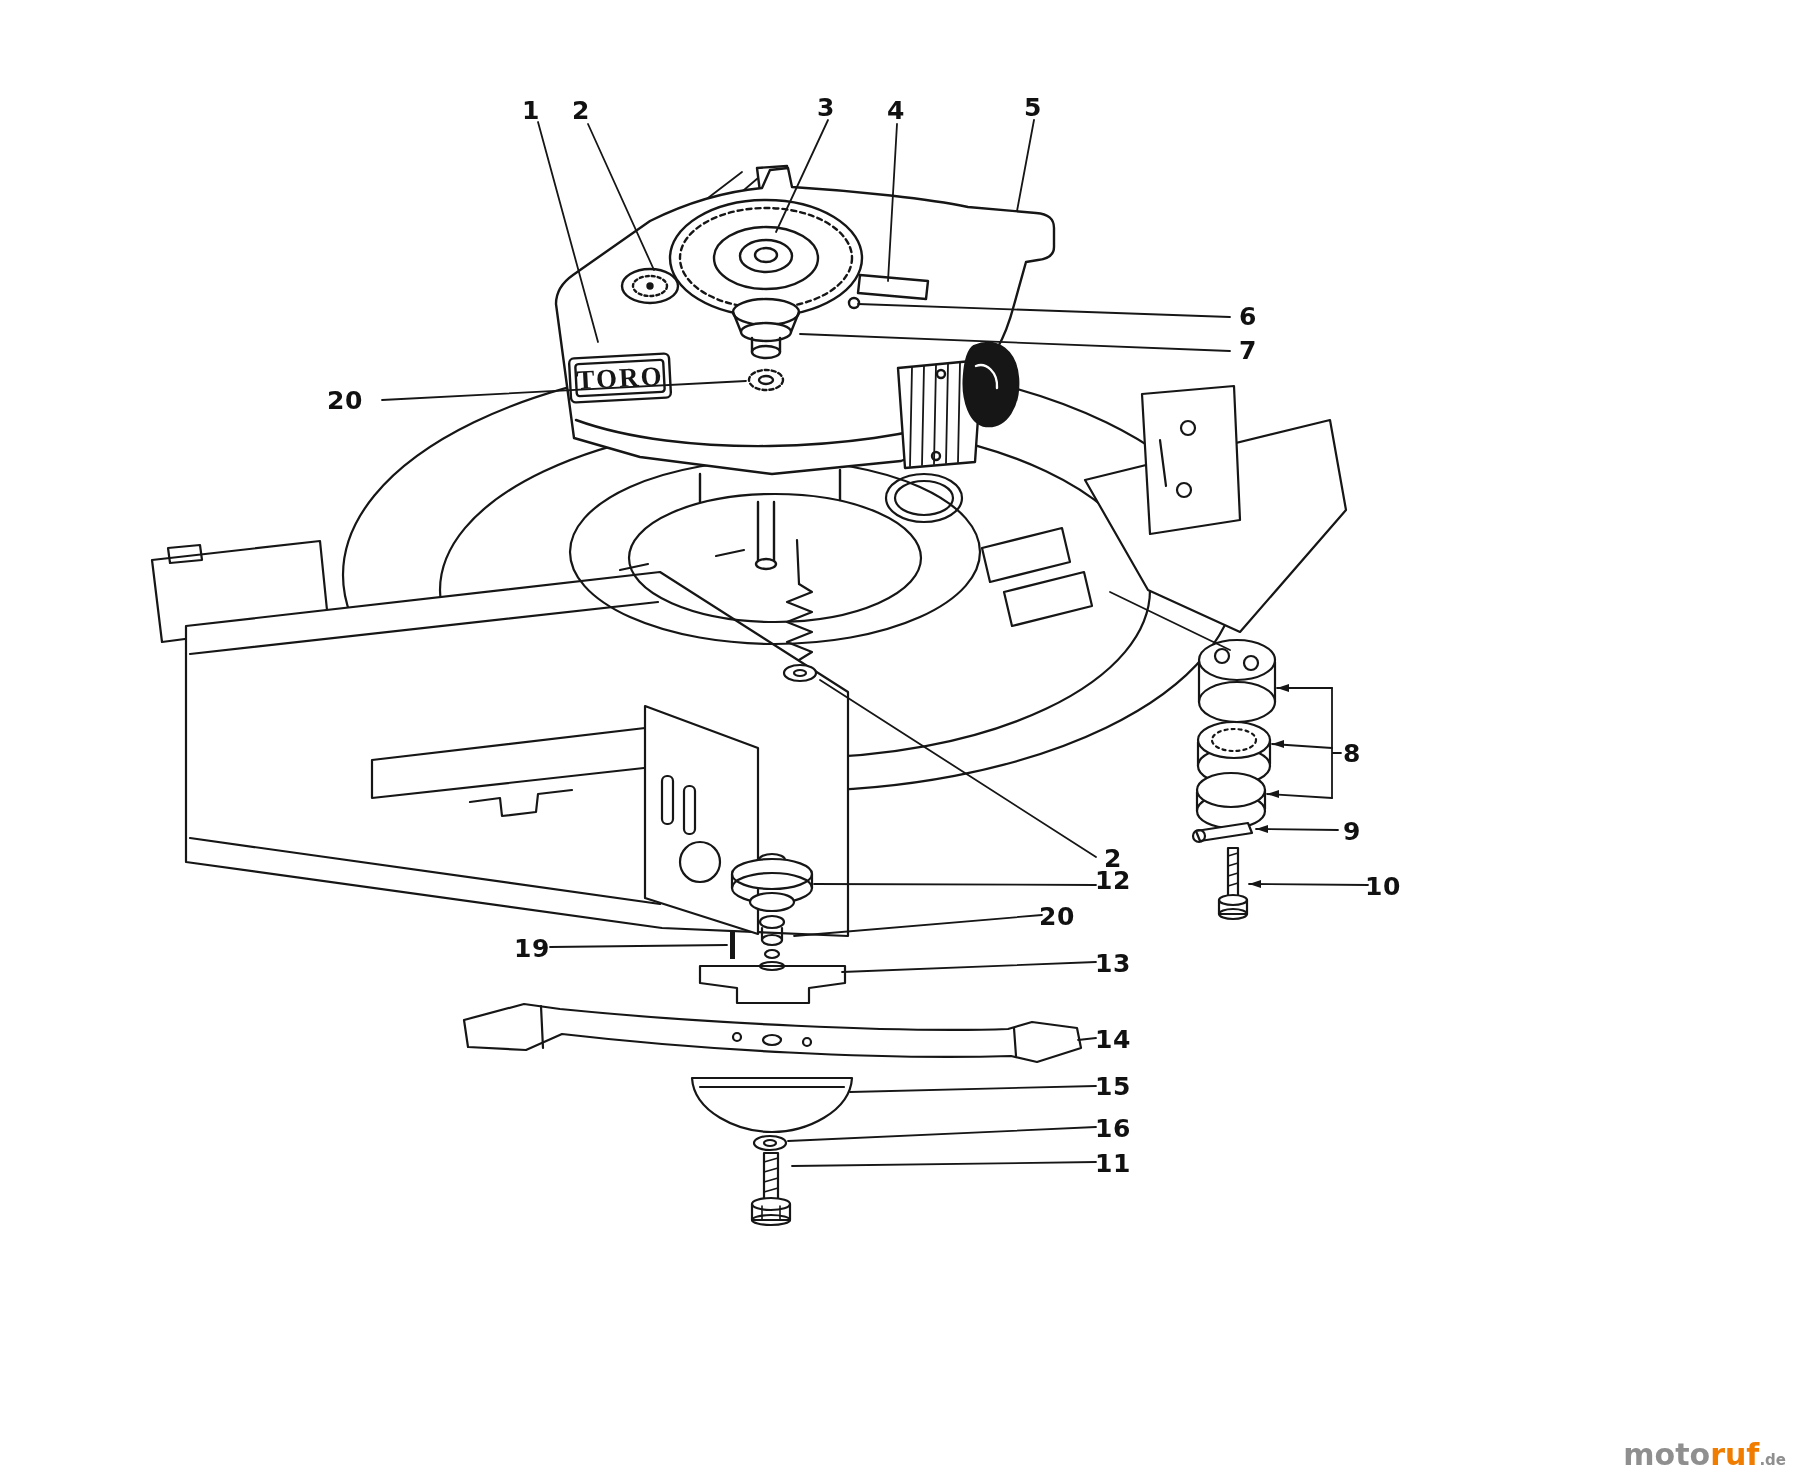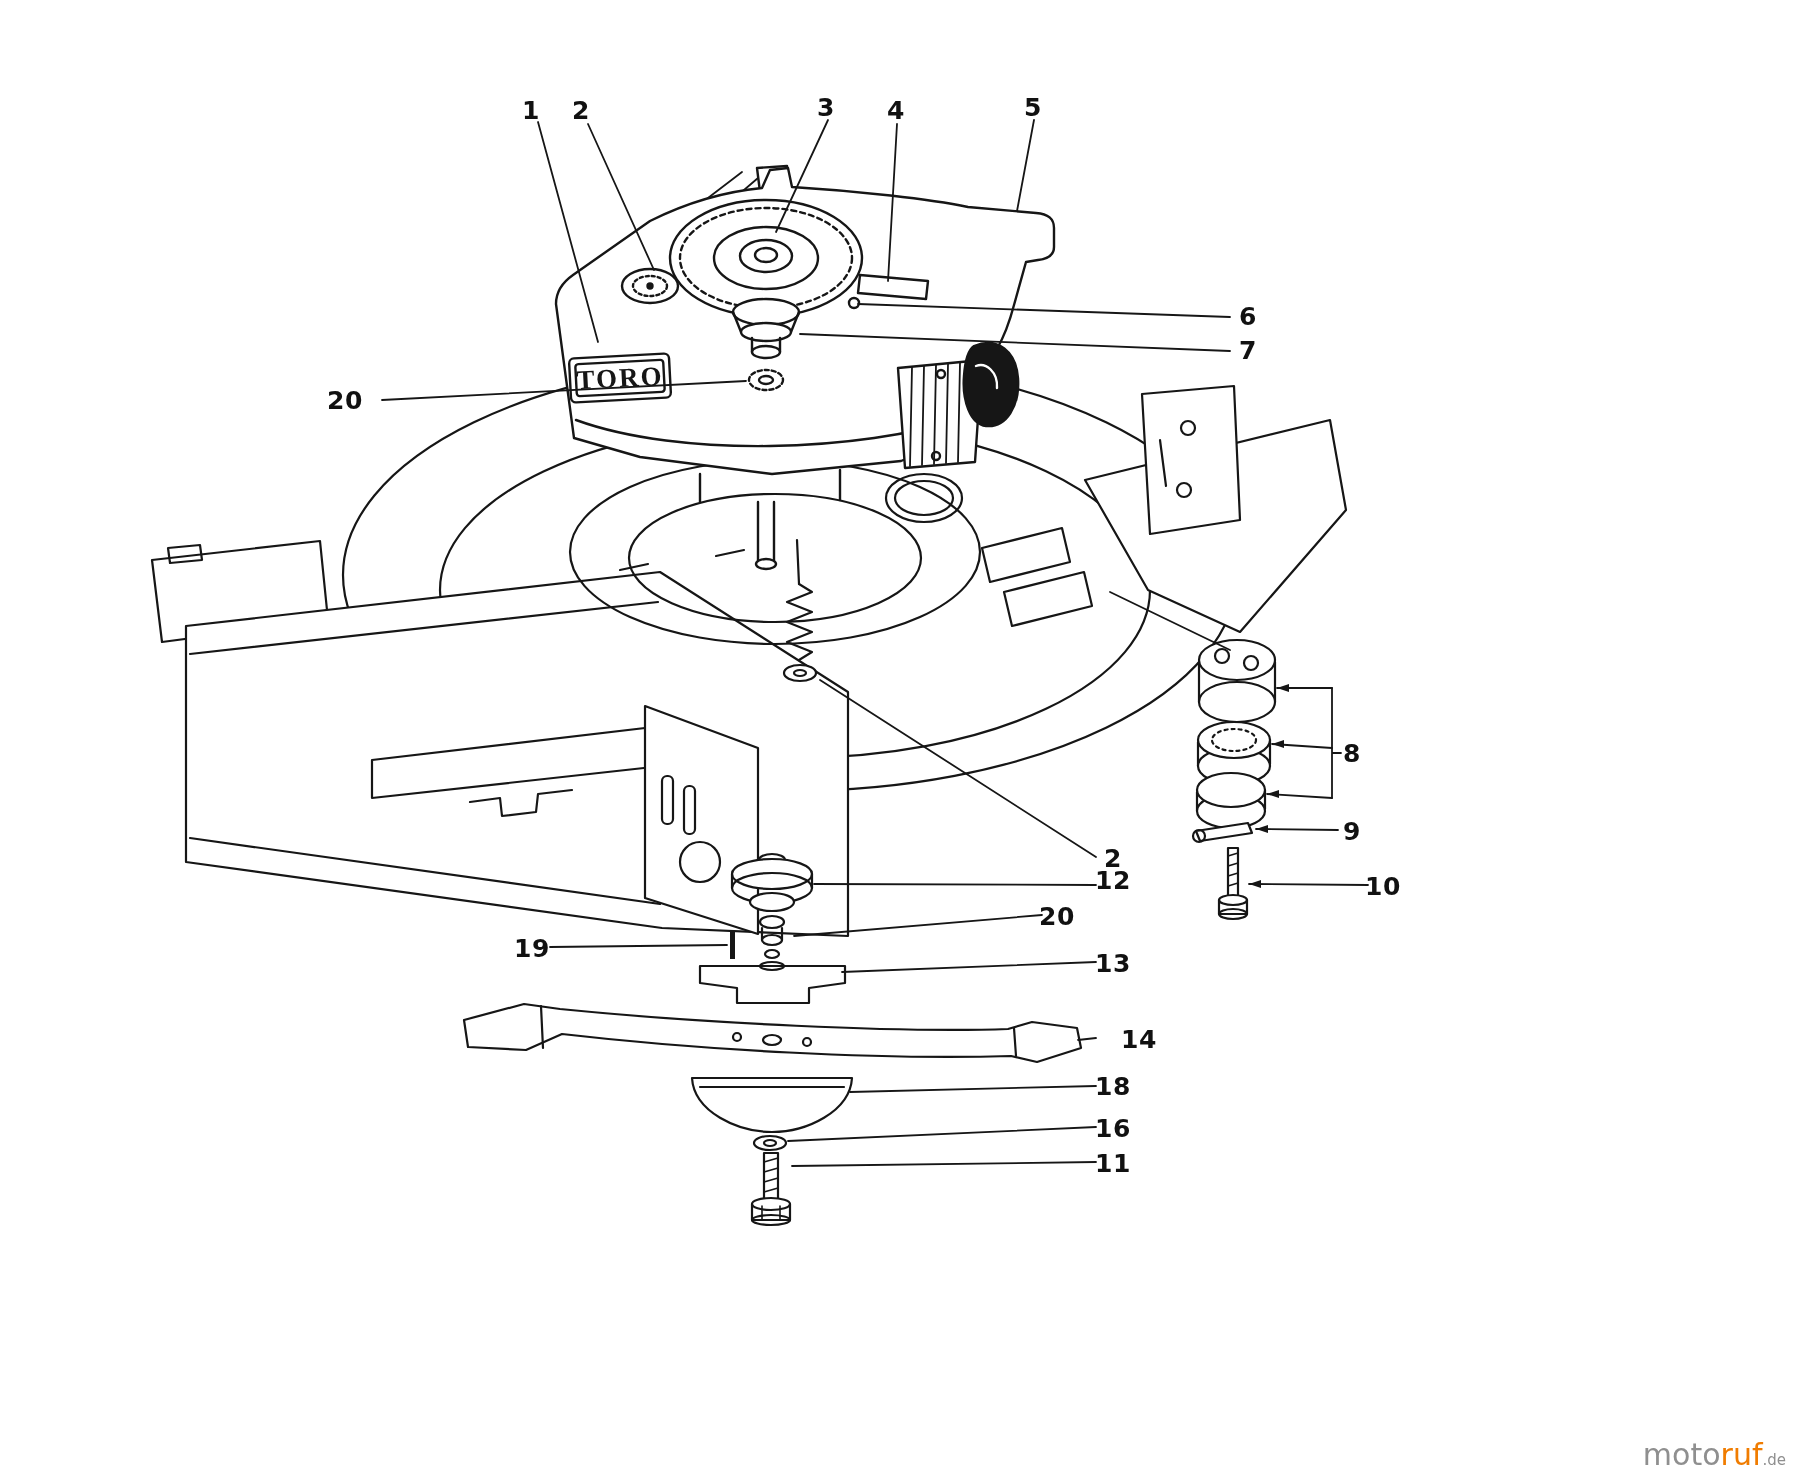--- a/index.html
+++ b/index.html
@@ -1,19 +1,19 @@
 <!DOCTYPE html>
 <html><head>
 <meta charset="utf-8">
 <style>
   html,body{margin:0;padding:0;background:#ffffff;}
   .stage{position:relative;width:1800px;height:1476px;background:#ffffff;overflow:hidden;font-family:"DejaVu Sans",sans-serif;}
   .art{position:absolute;left:0;top:0;width:1800px;height:1476px;}
   .co{position:absolute;transform:translate(-50%,-50%);font-weight:bold;font-size:25px;color:#111111;font-family:"DejaVu Sans",sans-serif;letter-spacing:.5px;user-select:none;}
-  .watermark{position:absolute;right:14px;bottom:6px;font-family:"DejaVu Sans",sans-serif;font-weight:normal;line-height:1;}
+  .watermark{position:absolute;right:14px;bottom:6px;font-family:"DejaVu Sans",sans-serif;font-weight:bold;line-height:1;}
   .wm-moto{color:#8f8f8f;font-size:30px;}
   .wm-ruf{color:#f07c00;font-size:30px;}
   .wm-de{color:#8f8f8f;font-size:15px;}
 </style>
 </head>
 <body>
 
 <div class="stage">
 
   <svg class="art" viewBox="0 0 1800 1476" stroke-linecap="round" stroke-linejoin="round">
@@ -215,22 +215,22 @@
     <span class="co" style="left:896px;top:110px">4</span>
     <span class="co" style="left:1033px;top:107px">5</span>
     <span class="co" style="left:1248px;top:316px">6</span>
     <span class="co" style="left:1248px;top:350px">7</span>
     <span class="co" style="left:1352px;top:753px">8</span>
     <span class="co" style="left:1352px;top:831px">9</span>
     <span class="co" style="left:1383px;top:886px">10</span>
     <span class="co" style="left:1113px;top:858px">2</span>
     <span class="co" style="left:1113px;top:880px">12</span>
     <span class="co" style="left:1113px;top:963px">13</span>
-    <span class="co" style="left:1139px;top:1039px">14</span>
-    <span class="co" style="left:1113px;top:1086px">18</span>
+    <span class="co" style="left:1113px;top:1039px">14</span>
+    <span class="co" style="left:1113px;top:1086px">15</span>
     <span class="co" style="left:1113px;top:1128px">16</span>
     <span class="co" style="left:1113px;top:1163px">11</span>
     <span class="co" style="left:532px;top:948px">19</span>
     <span class="co" style="left:345px;top:400px">20</span>
     <span class="co" style="left:1057px;top:916px">20</span>
   </div>
 
   <div class="watermark">
     <span class="wm-moto">moto</span><span class="wm-ruf">ruf</span><span class="wm-de">.de</span>
   </div>

